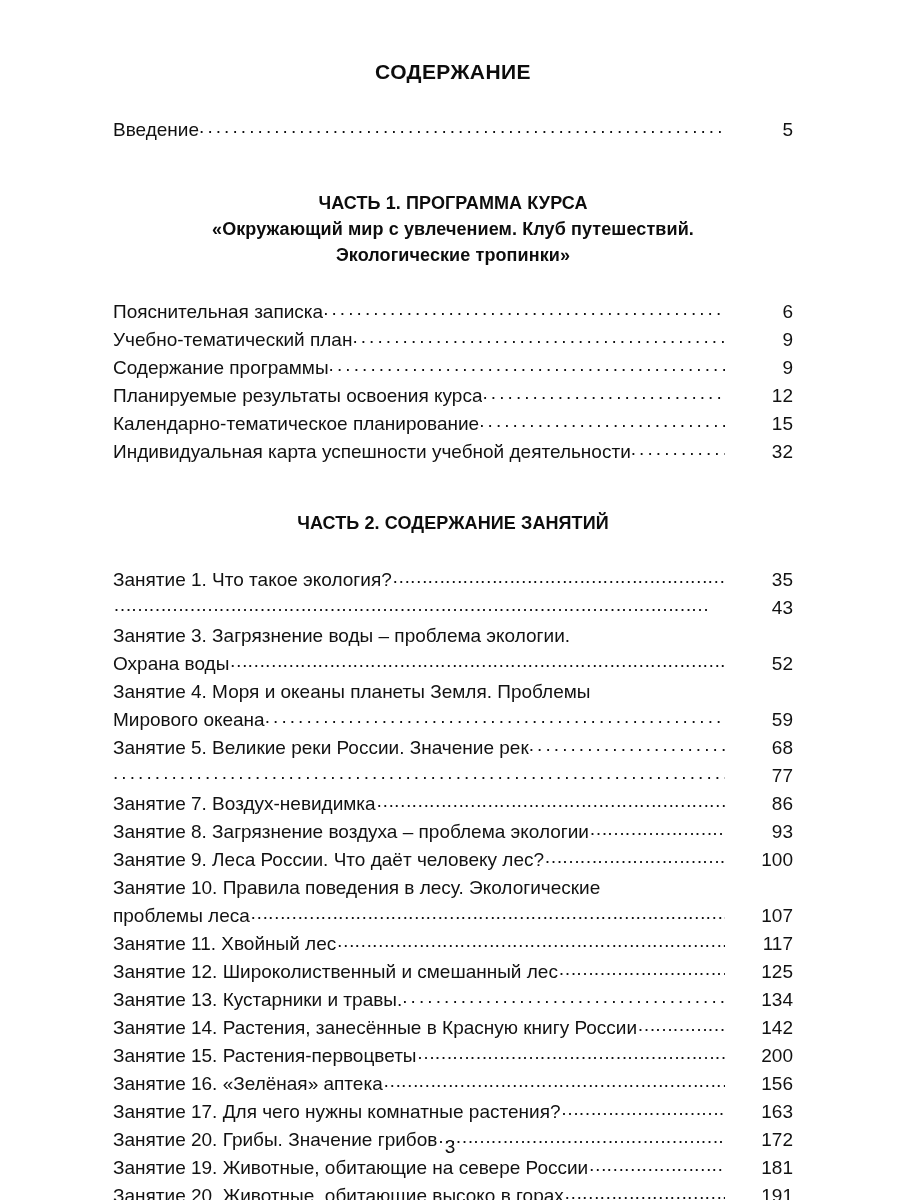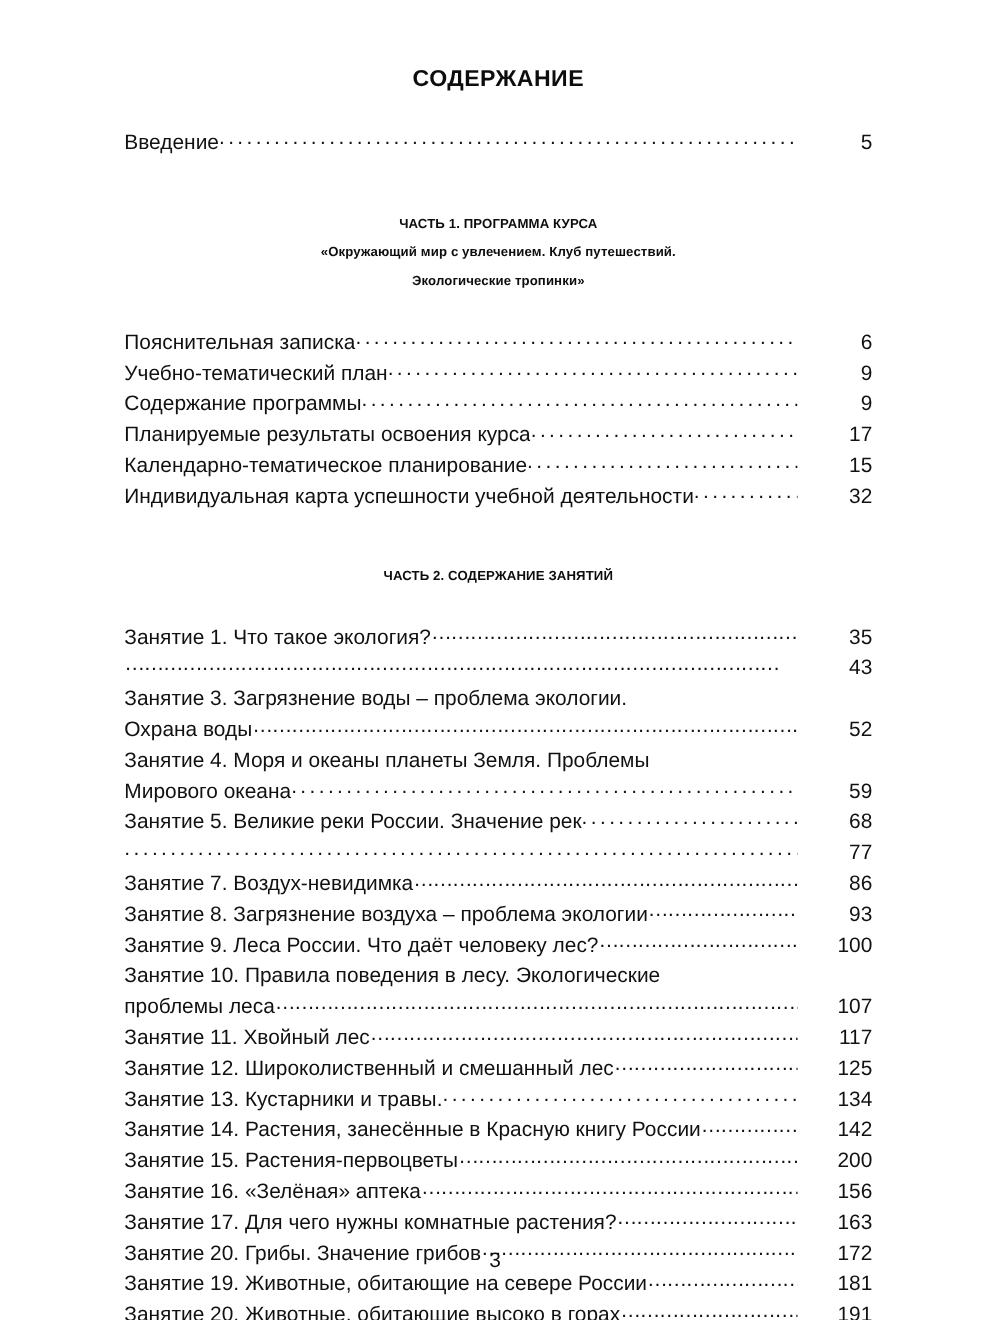--- a/index.html
+++ b/index.html
@@ -38,21 +38,21 @@
     font-size: 21px;
     font-weight: bold;
     letter-spacing: 0.4px;
     margin: 0;
     padding-top: 60px;
     color: #0d0d0d;
   }
 
   .part-heading {
     text-align: center;
-    font-size: 12px;
+    font-size: 18px;
     font-weight: bold;
     line-height: 26px;
     color: #0d0d0d;
     white-space: pre-line;
   }
 
   .part1-heading {
     margin-top: 46px;
     letter-spacing: 0.1px;
   }
@@ -175,21 +175,21 @@
           <span class="toc-page">9</span>
         </li>
         <li class="toc-row">
           <span class="toc-label">Содержание программы</span>
           <span class="leader"></span>
           <span class="toc-page">9</span>
         </li>
         <li class="toc-row">
           <span class="toc-label">Планируемые результаты освоения курса</span>
           <span class="leader"></span>
-          <span class="toc-page">17</span>
+          <span class="toc-page">12</span>
         </li>
         <li class="toc-row">
           <span class="toc-label">Календарно-тематическое планирование</span>
           <span class="leader"></span>
           <span class="toc-page">15</span>
         </li>
         <li class="toc-row">
           <span class="toc-label">Индивидуальная карта успешности учебной деятельности</span>
           <span class="leader"></span>
           <span class="toc-page">32</span>

